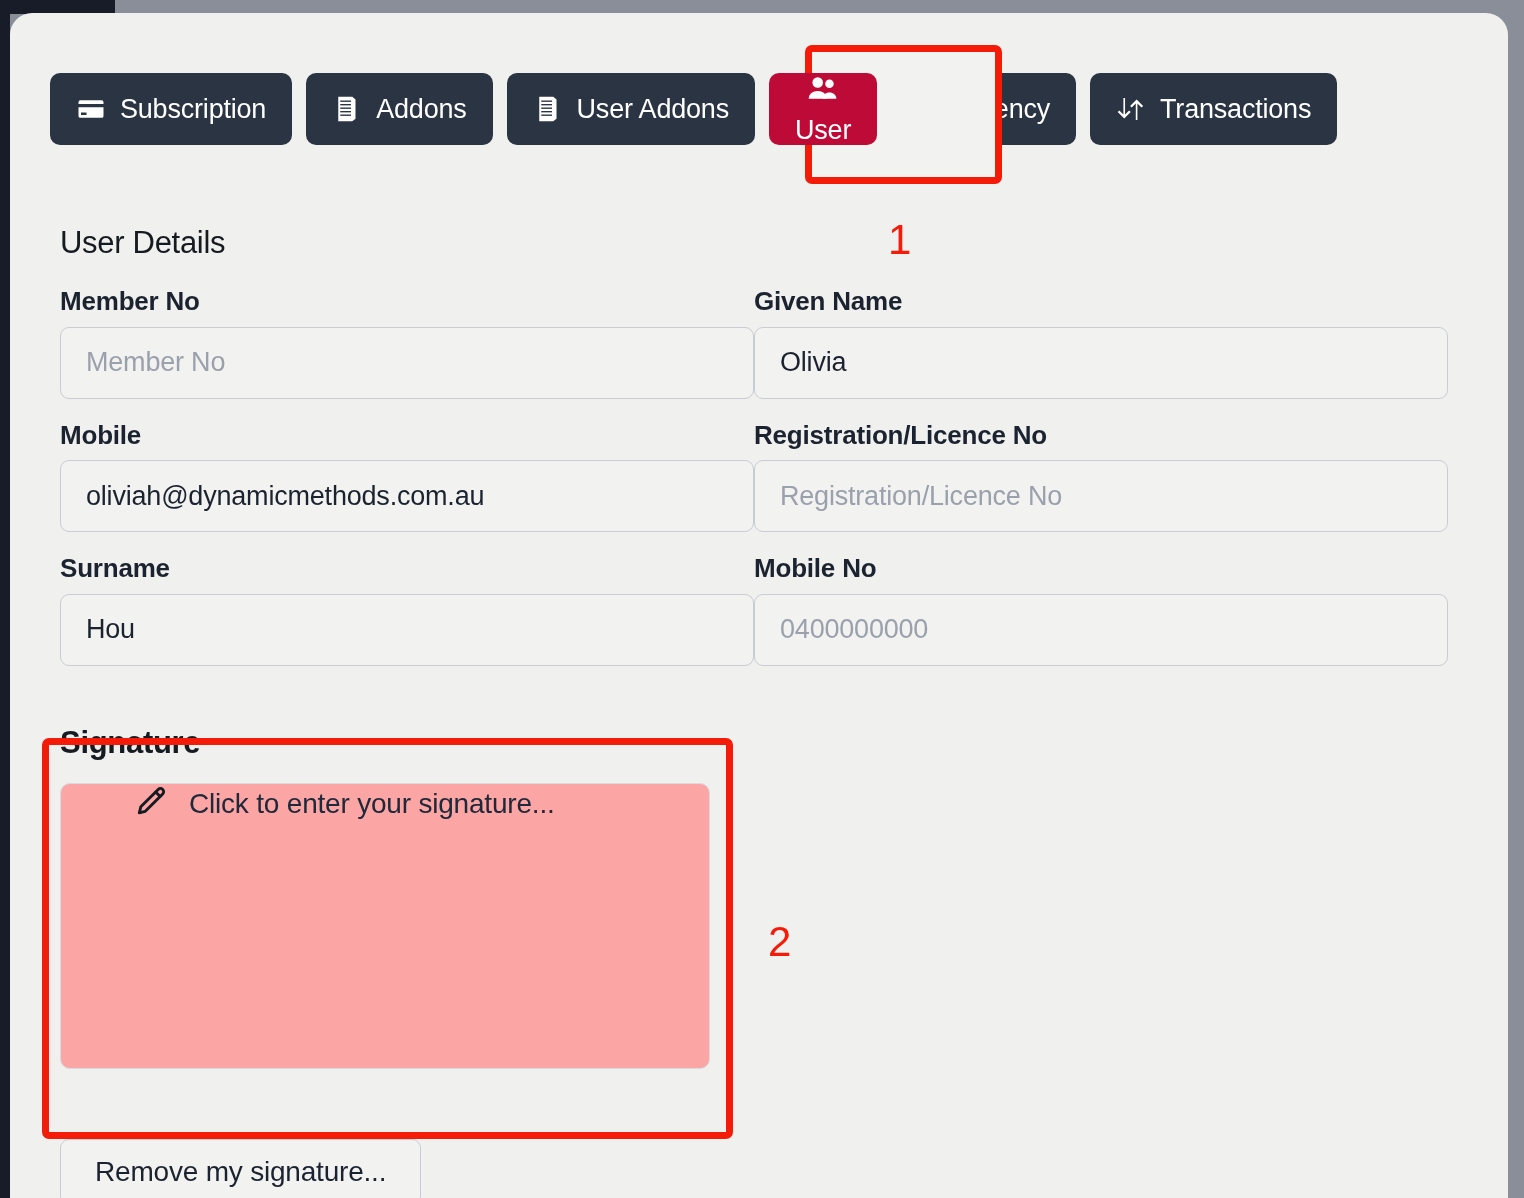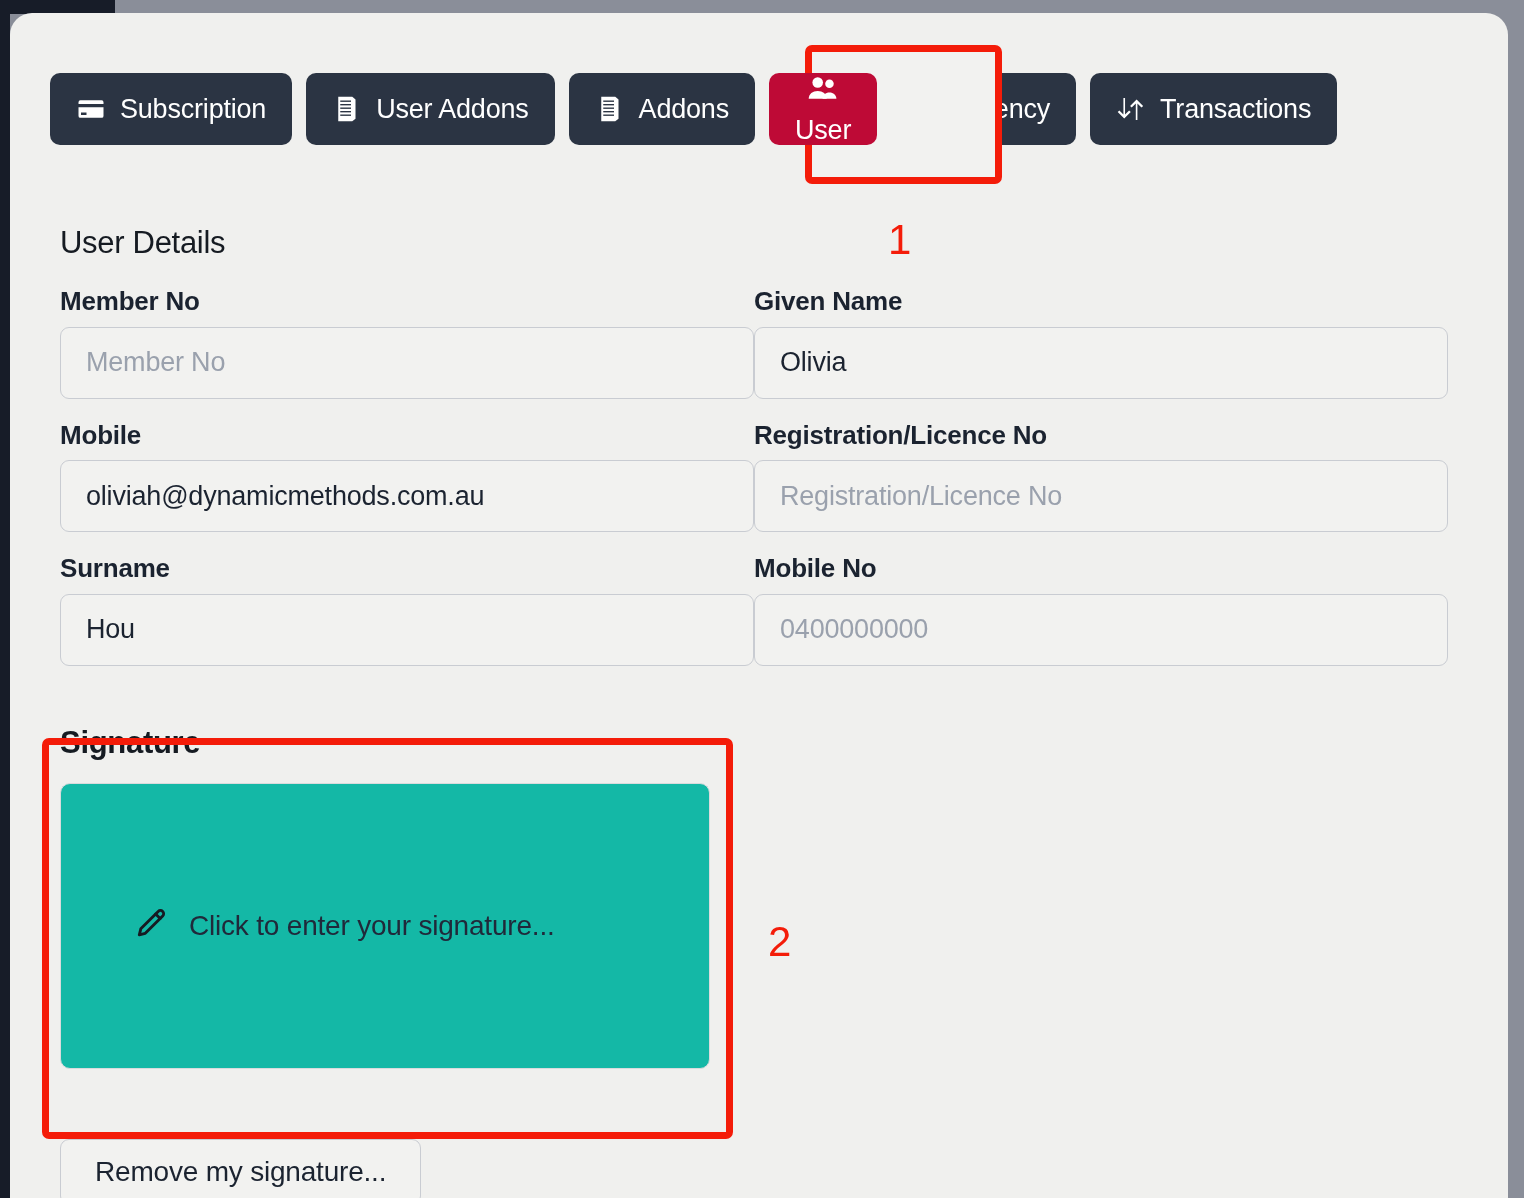--- a/index.html
+++ b/index.html
@@ -161,23 +161,23 @@
     color: #161b22;
     letter-spacing: -0.3px;
     margin-bottom: 22px;
   }
   #signature-pad {
     box-sizing: border-box;
     width: 650px;
     height: 286px;
     border: 1px solid #d9dbdd;
     border-radius: 10px;
-    background: #14b8a6;
+    background: #fca5a5;
     display: flex;
-    align-items: center;
+    align-items: flex-start;
     cursor: pointer;
     position: relative;
   }
   #signature-inner {
     display: flex;
     align-items: center;
     gap: 20px;
     margin-left: 72px;
   }
   #signature-placeholder {
@@ -267,37 +267,37 @@
             <path d="M3 2.2h11.2l2.6 2.2v15.4l-2.6 2H3V2.2z"></path>
             <g fill="#2b3443">
               <rect x="4.6" y="5.2" width="8.6" height="1.1"></rect>
               <rect x="4.6" y="8" width="8.6" height="1.1"></rect>
               <rect x="4.6" y="10.8" width="8.6" height="1.1"></rect>
               <rect x="4.6" y="13.6" width="8.6" height="1.1"></rect>
               <rect x="4.6" y="16.4" width="8.6" height="1.1"></rect>
             </g>
           </svg>
         </span>
-        <span class="tab-label">User Addons</span>
+        <span class="tab-label">Addons</span>
       </div>
 
       <div class="tab">
         <span class="tab-icon">
           <svg width="28" height="30" viewBox="0 0 20 24" fill="#ffffff">
             <path d="M3 2.2h11.2l2.6 2.2v15.4l-2.6 2H3V2.2z"></path>
             <g fill="#2b3443">
               <rect x="4.6" y="5.2" width="8.6" height="1.1"></rect>
               <rect x="4.6" y="8" width="8.6" height="1.1"></rect>
               <rect x="4.6" y="10.8" width="8.6" height="1.1"></rect>
               <rect x="4.6" y="13.6" width="8.6" height="1.1"></rect>
               <rect x="4.6" y="16.4" width="8.6" height="1.1"></rect>
             </g>
           </svg>
         </span>
-        <span class="tab-label">Addons</span>
+        <span class="tab-label">User Addons</span>
       </div>
 
       <div class="tab active" style="position: relative; z-index: 7; flex-direction: column;">
         <span class="tab-icon">
           <svg width="30" height="26" viewBox="0 0 26 22" fill="#ffffff">
             <circle cx="8.4" cy="6.2" r="4.6"></circle>
             <path d="M0.6 20.4c0-4.3 3.5-6.9 7.8-6.9s7.8 2.6 7.8 6.9H0.6z"></path>
             <circle cx="18.6" cy="7.4" r="3.7"></circle>
             <path d="M12.6 20.4c0-3.5 2.7-5.6 6-5.6s6 2.1 6 5.6h-12z"></path>
           </svg>

